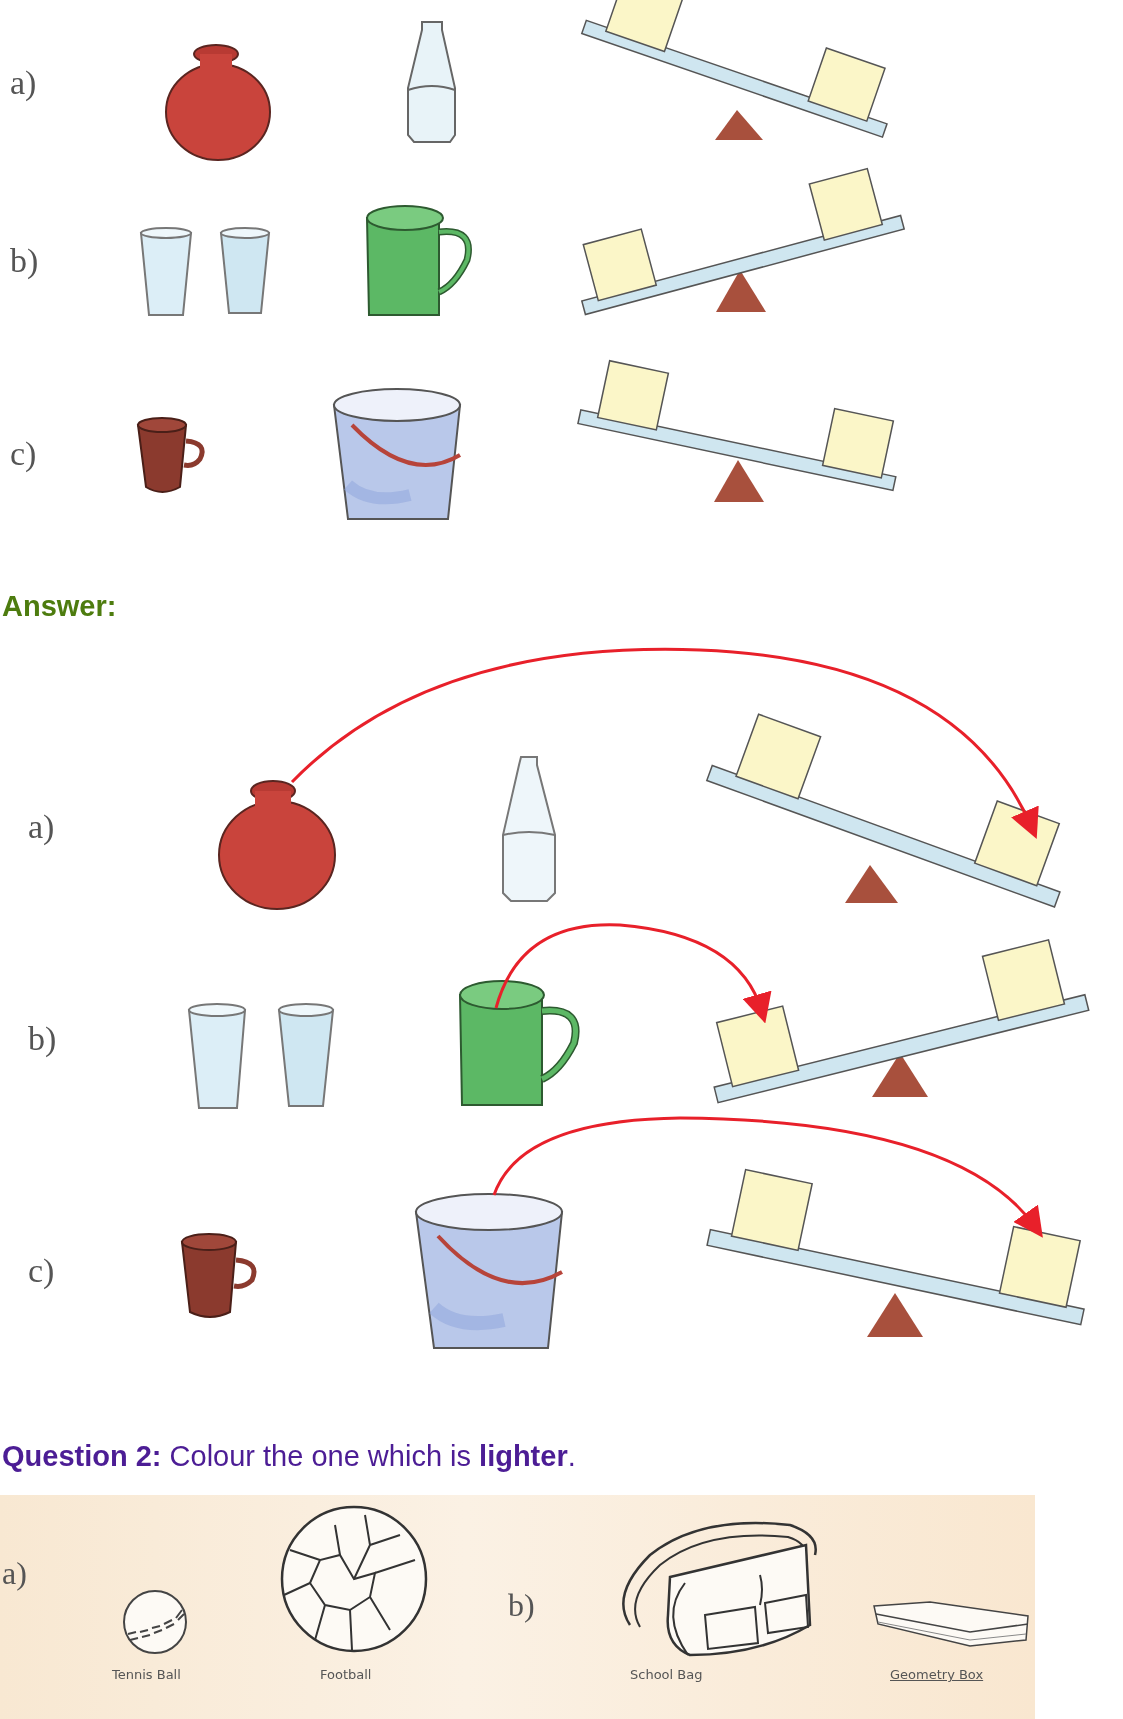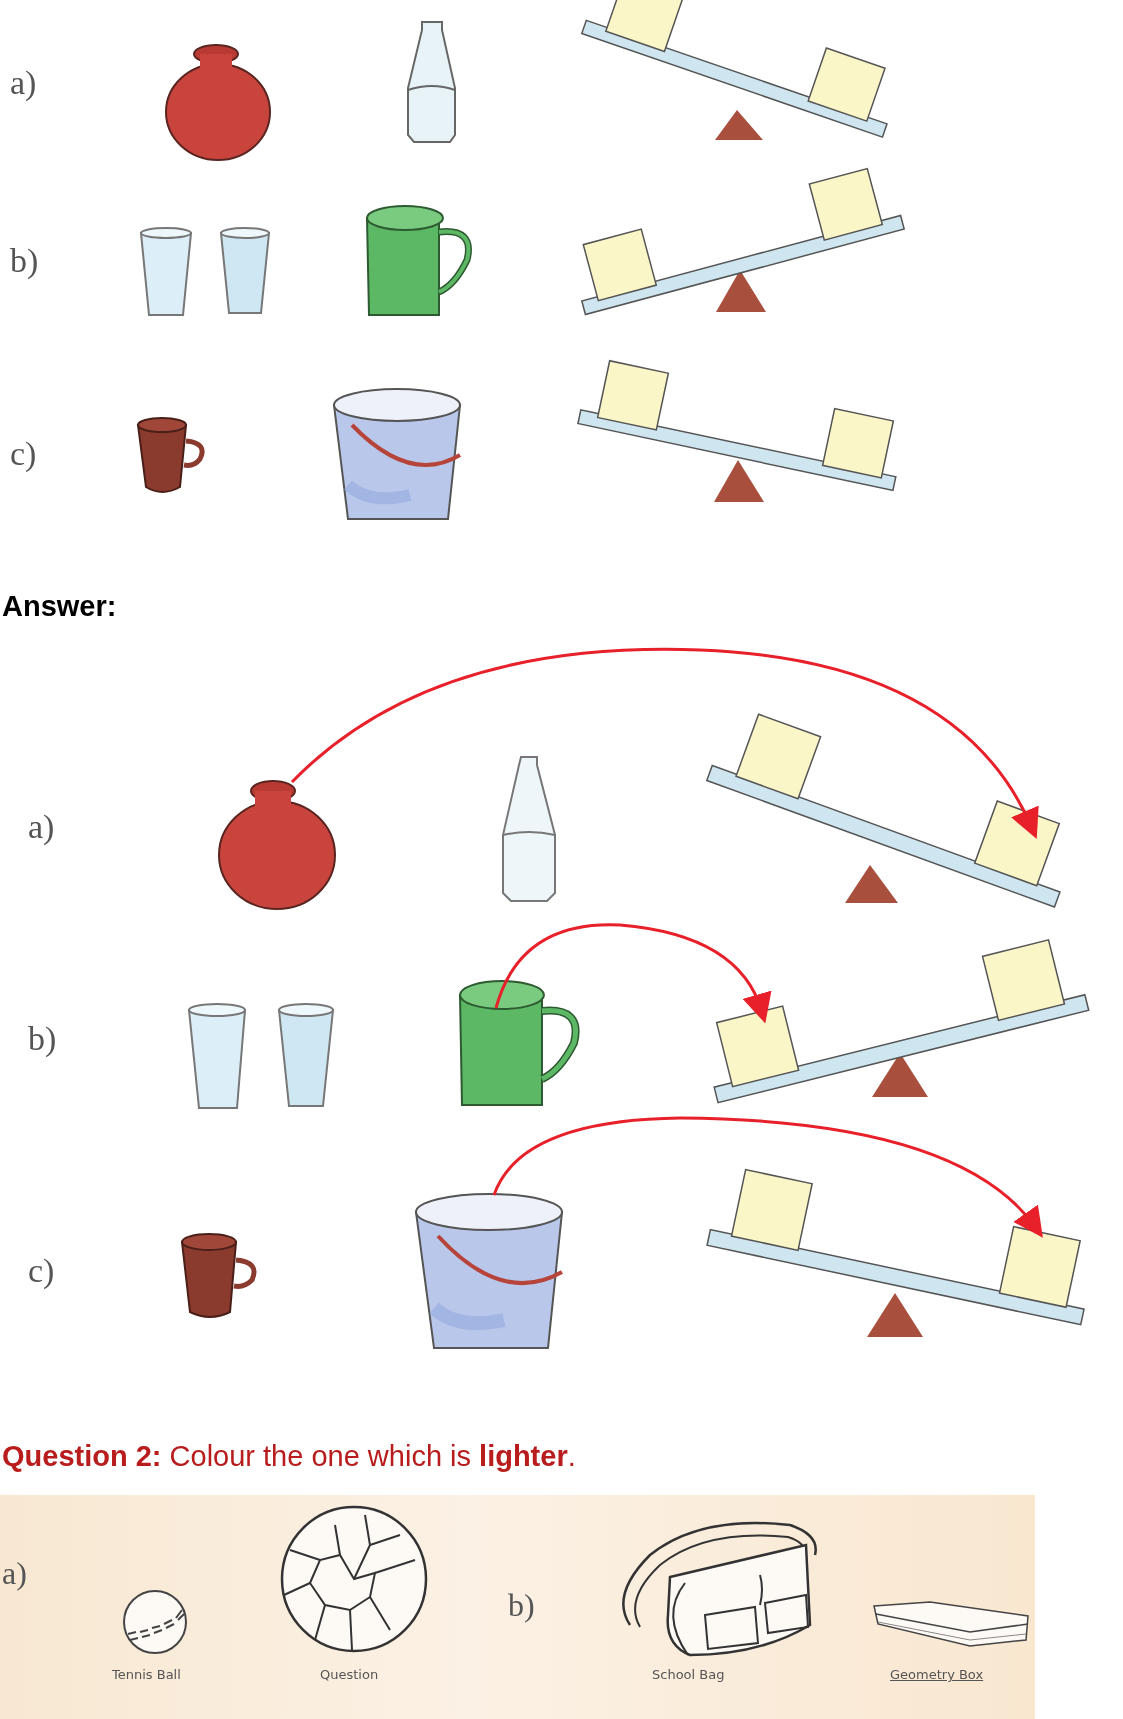--- a/index.html
+++ b/index.html
@@ -1,21 +1,21 @@
 <!DOCTYPE html>
 <html><head>
 <meta charset="utf-8">
 <style>
   html, body { margin: 0; padding: 0; background: #ffffff; }
   body { width: 1123px; height: 1719px; position: relative; overflow: hidden;
          font-family: "Liberation Sans", sans-serif; color: #222; }
   .abs { position: absolute; }
   .label { font-family: "Liberation Serif", serif; font-size: 34px; color: #555; }
-  .heading { font-family: "Liberation Sans", sans-serif; font-weight: bold; font-size: 29px; color: #000000; }
-  .q2 { font-family: "Liberation Sans", sans-serif; font-size: 29px; color: #b91c1c; }
+  .heading { font-family: "Liberation Sans", sans-serif; font-weight: bold; font-size: 29px; color: #4d7c0f; }
+  .q2 { font-family: "Liberation Sans", sans-serif; font-size: 29px; color: #4c1d95; }
   .q2 b { font-weight: bold; }
   .panel { background: linear-gradient(90deg, #f8e8d2 0%, #fbf1e4 45%, #f9e7d0 100%); }
   .caption { font-family: "DejaVu Sans", sans-serif; font-size: 13px; color: #555; }
   svg { position: absolute; overflow: visible; }
 </style>
 </head>
 <body>
 
 <svg width="0" height="0" style="position:absolute">
   <defs>
@@ -175,34 +175,34 @@
     <path d="M6,46 L14,44 M18,44 L26,42 M30,40 L38,38 M42,36 L50,32 M54,30 L60,22" stroke="#444" stroke-width="2"></path>
     <path d="M8,52 L16,50 M20,49 L28,47 M32,45 L40,42 M44,40 L52,36 M56,32 L62,26" stroke="#444" stroke-width="2"></path>
   </svg>
   <div class="abs caption" style="left:112px;top:172px;">Tennis Ball</div>
 
   <svg style="left:280px;top:10px;" width="150" height="150">
     <circle cx="74" cy="74" r="72" fill="#fdfaf5" stroke="#333" stroke-width="2.5"></circle>
     <path d="M74,74 L60,50 L40,55 L30,78 L45,100 L70,105 L90,92 L95,68 Z" fill="none" stroke="#333" stroke-width="2"></path>
     <path d="M60,50 L55,20 M40,55 L10,45 M30,78 L4,90 M45,100 L35,135 M70,105 L72,145 M90,92 L110,125 M95,68 L135,55 M74,74 L90,40 L85,10 M90,40 L120,30" fill="none" stroke="#333" stroke-width="2"></path>
   </svg>
-  <div class="abs caption" style="left:320px;top:172px;">Question</div>
+  <div class="abs caption" style="left:320px;top:172px;">Football</div>
 
   <div class="abs label" style="left:508px;top:92px;font-size:32px;">b)</div>
 
   <svg style="left:610px;top:20px;" width="210" height="145">
     <path d="M20,110 Q0,80 40,40 Q90,0 180,10 Q210,20 205,40" fill="none" stroke="#333" stroke-width="2.5"></path>
     <path d="M30,112 Q14,84 50,50 Q95,14 178,22 Q198,28 196,44" fill="none" stroke="#333" stroke-width="2"></path>
     <path d="M60,62 L196,30 L200,110 Q150,140 80,140 Q55,130 58,100 Z" fill="#fdfaf5" stroke="#333" stroke-width="2.5"></path>
     <path d="M75,68 Q50,100 78,140" fill="none" stroke="#333" stroke-width="2"></path>
     <path d="M95,100 L145,92 L148,128 L98,134 Z" fill="none" stroke="#333" stroke-width="2"></path>
     <path d="M155,88 L196,80 L198,112 L158,118 Z" fill="none" stroke="#333" stroke-width="2"></path>
     <path d="M150,60 Q154,74 150,90" fill="none" stroke="#333" stroke-width="2"></path>
   </svg>
-  <div class="abs caption" style="left:652px;top:172px;text-align:right;">School Bag</div>
+  <div class="abs caption" style="left:630px;top:172px;text-align:right;">School Bag</div>
 
   <svg style="left:870px;top:105px;" width="160" height="50">
     <path d="M4,6 L60,2 L158,16 L156,40 L100,46 L8,24 Z" fill="#fdfaf5" stroke="#444" stroke-width="1.5"></path>
     <path d="M6,14 L100,32 L158,24" fill="none" stroke="#444" stroke-width="1.5"></path>
     <path d="M8,22 L100,40 L156,34" fill="none" stroke="#888" stroke-width="1"></path>
   </svg>
   <div class="abs caption" style="left:890px;top:172px;text-decoration:underline;">Geometry Box</div>
 </div>
 
 </body></html>

